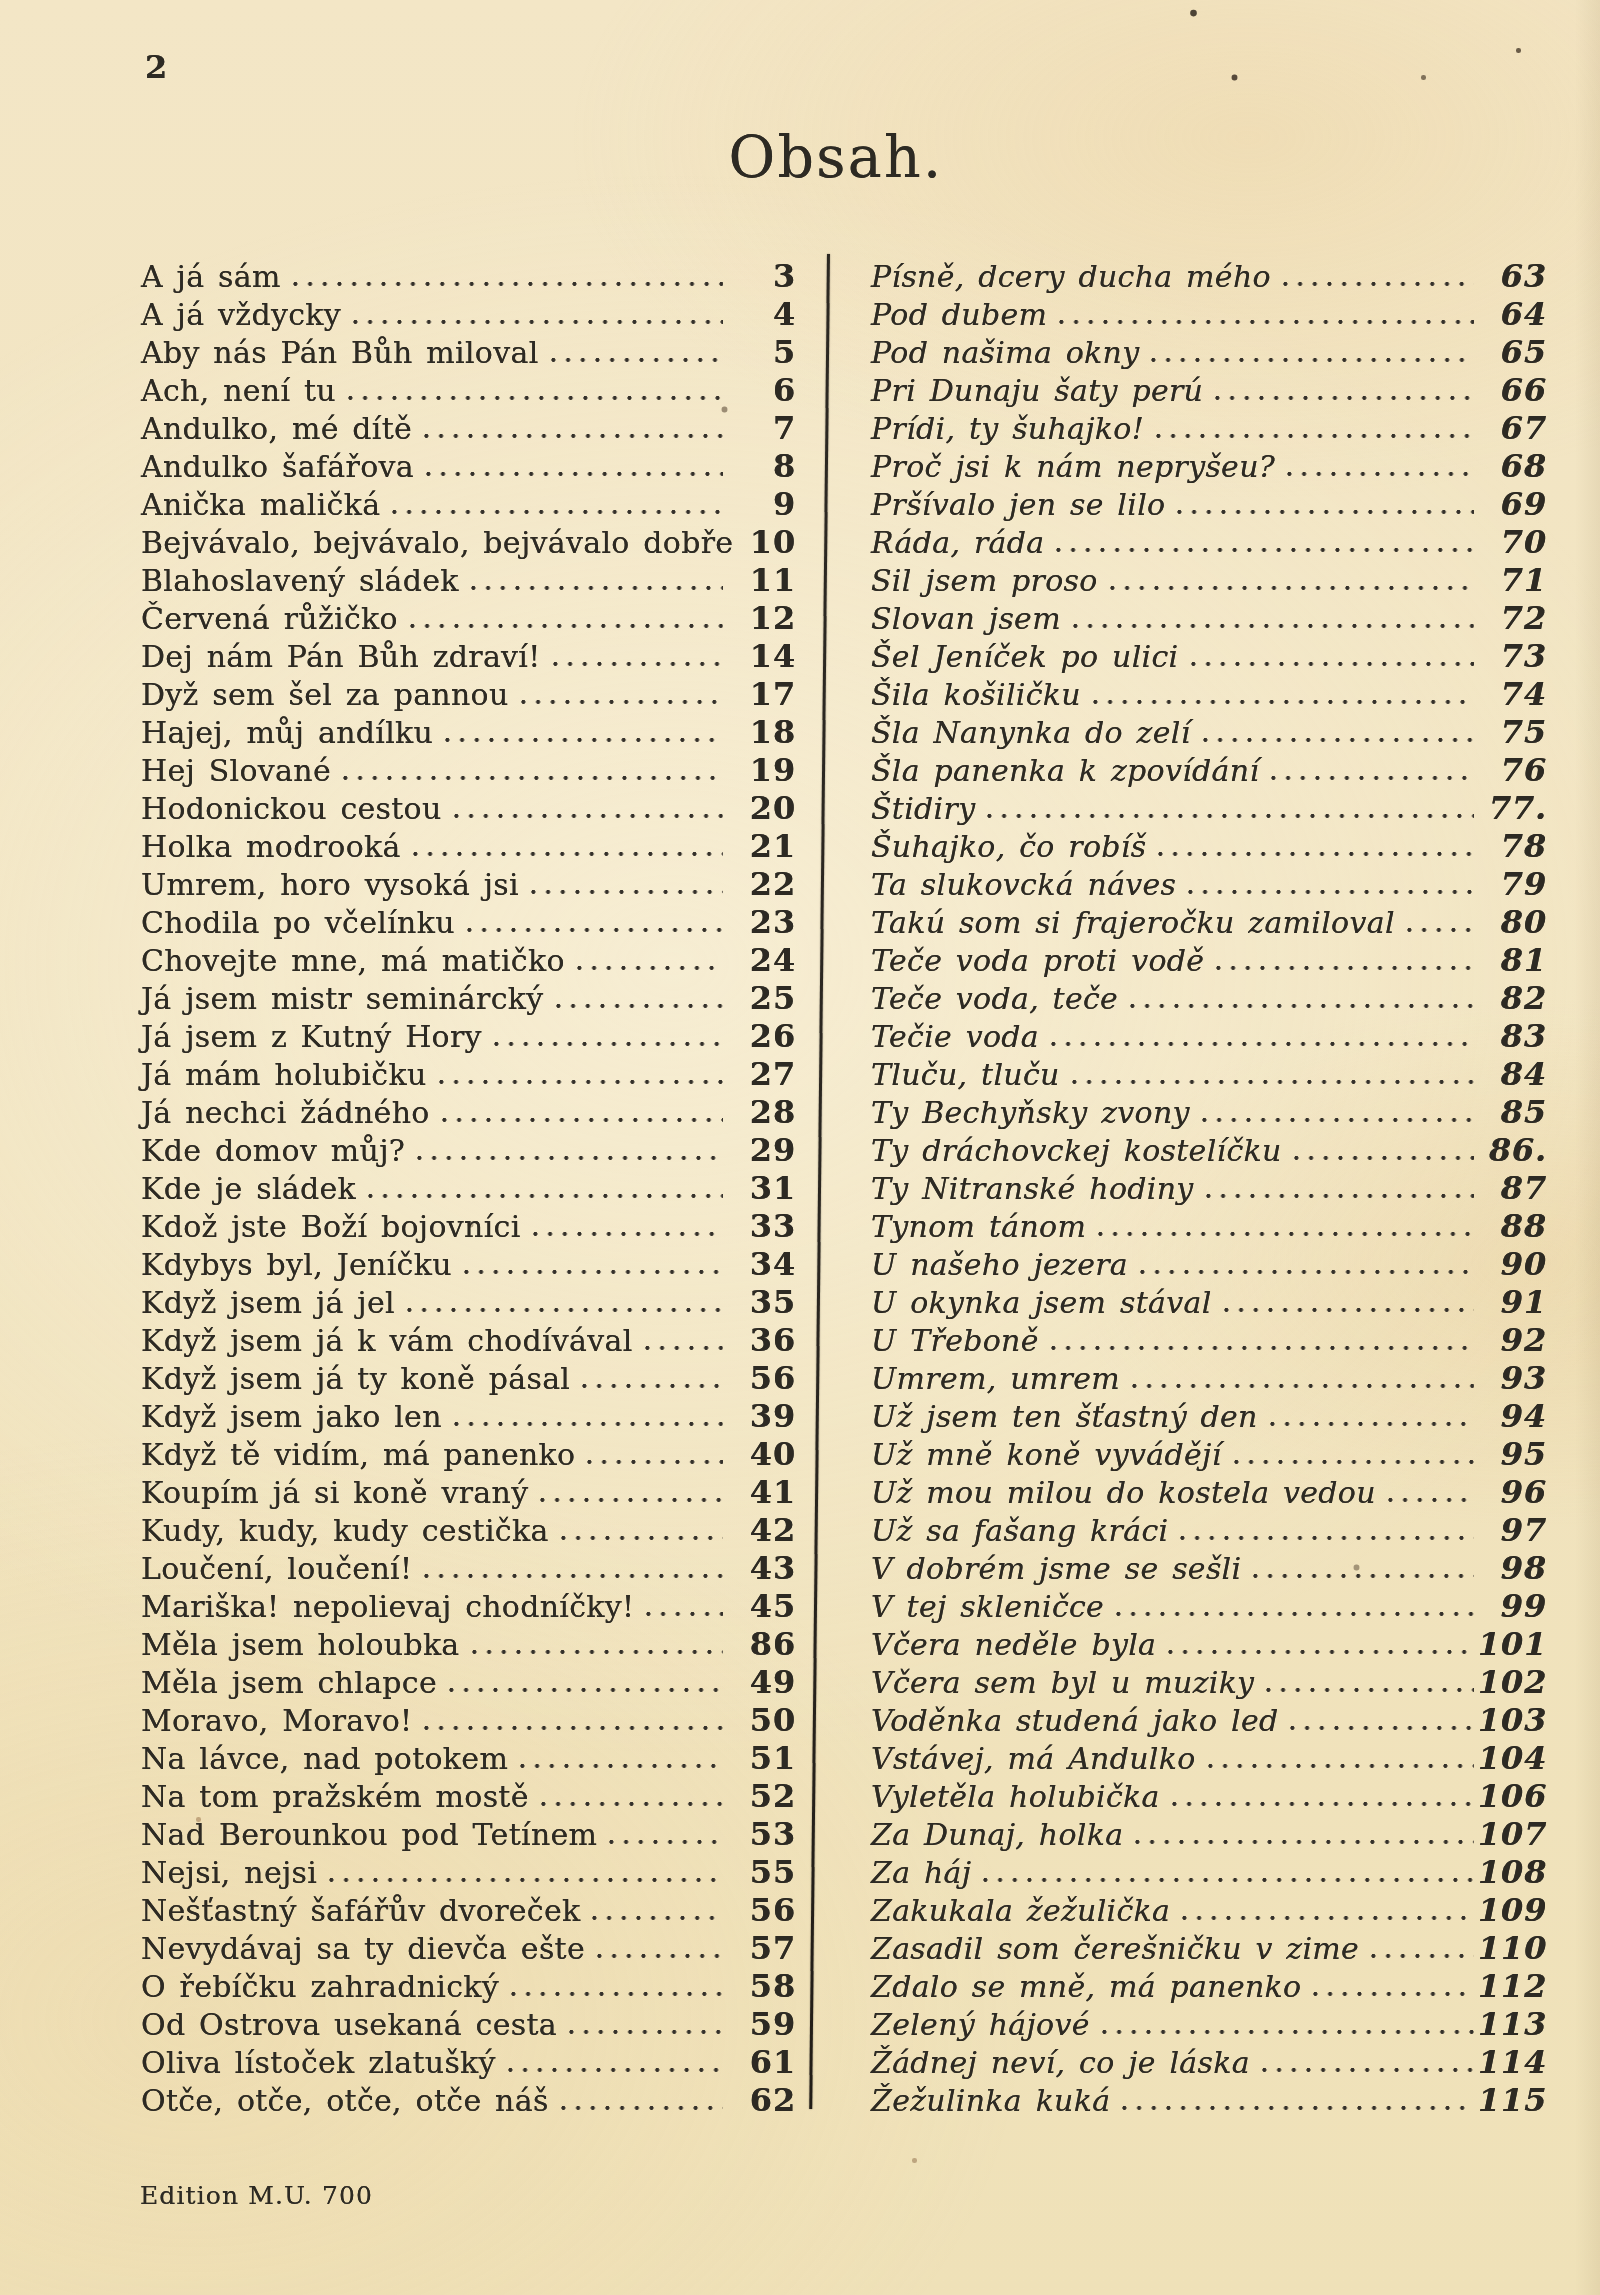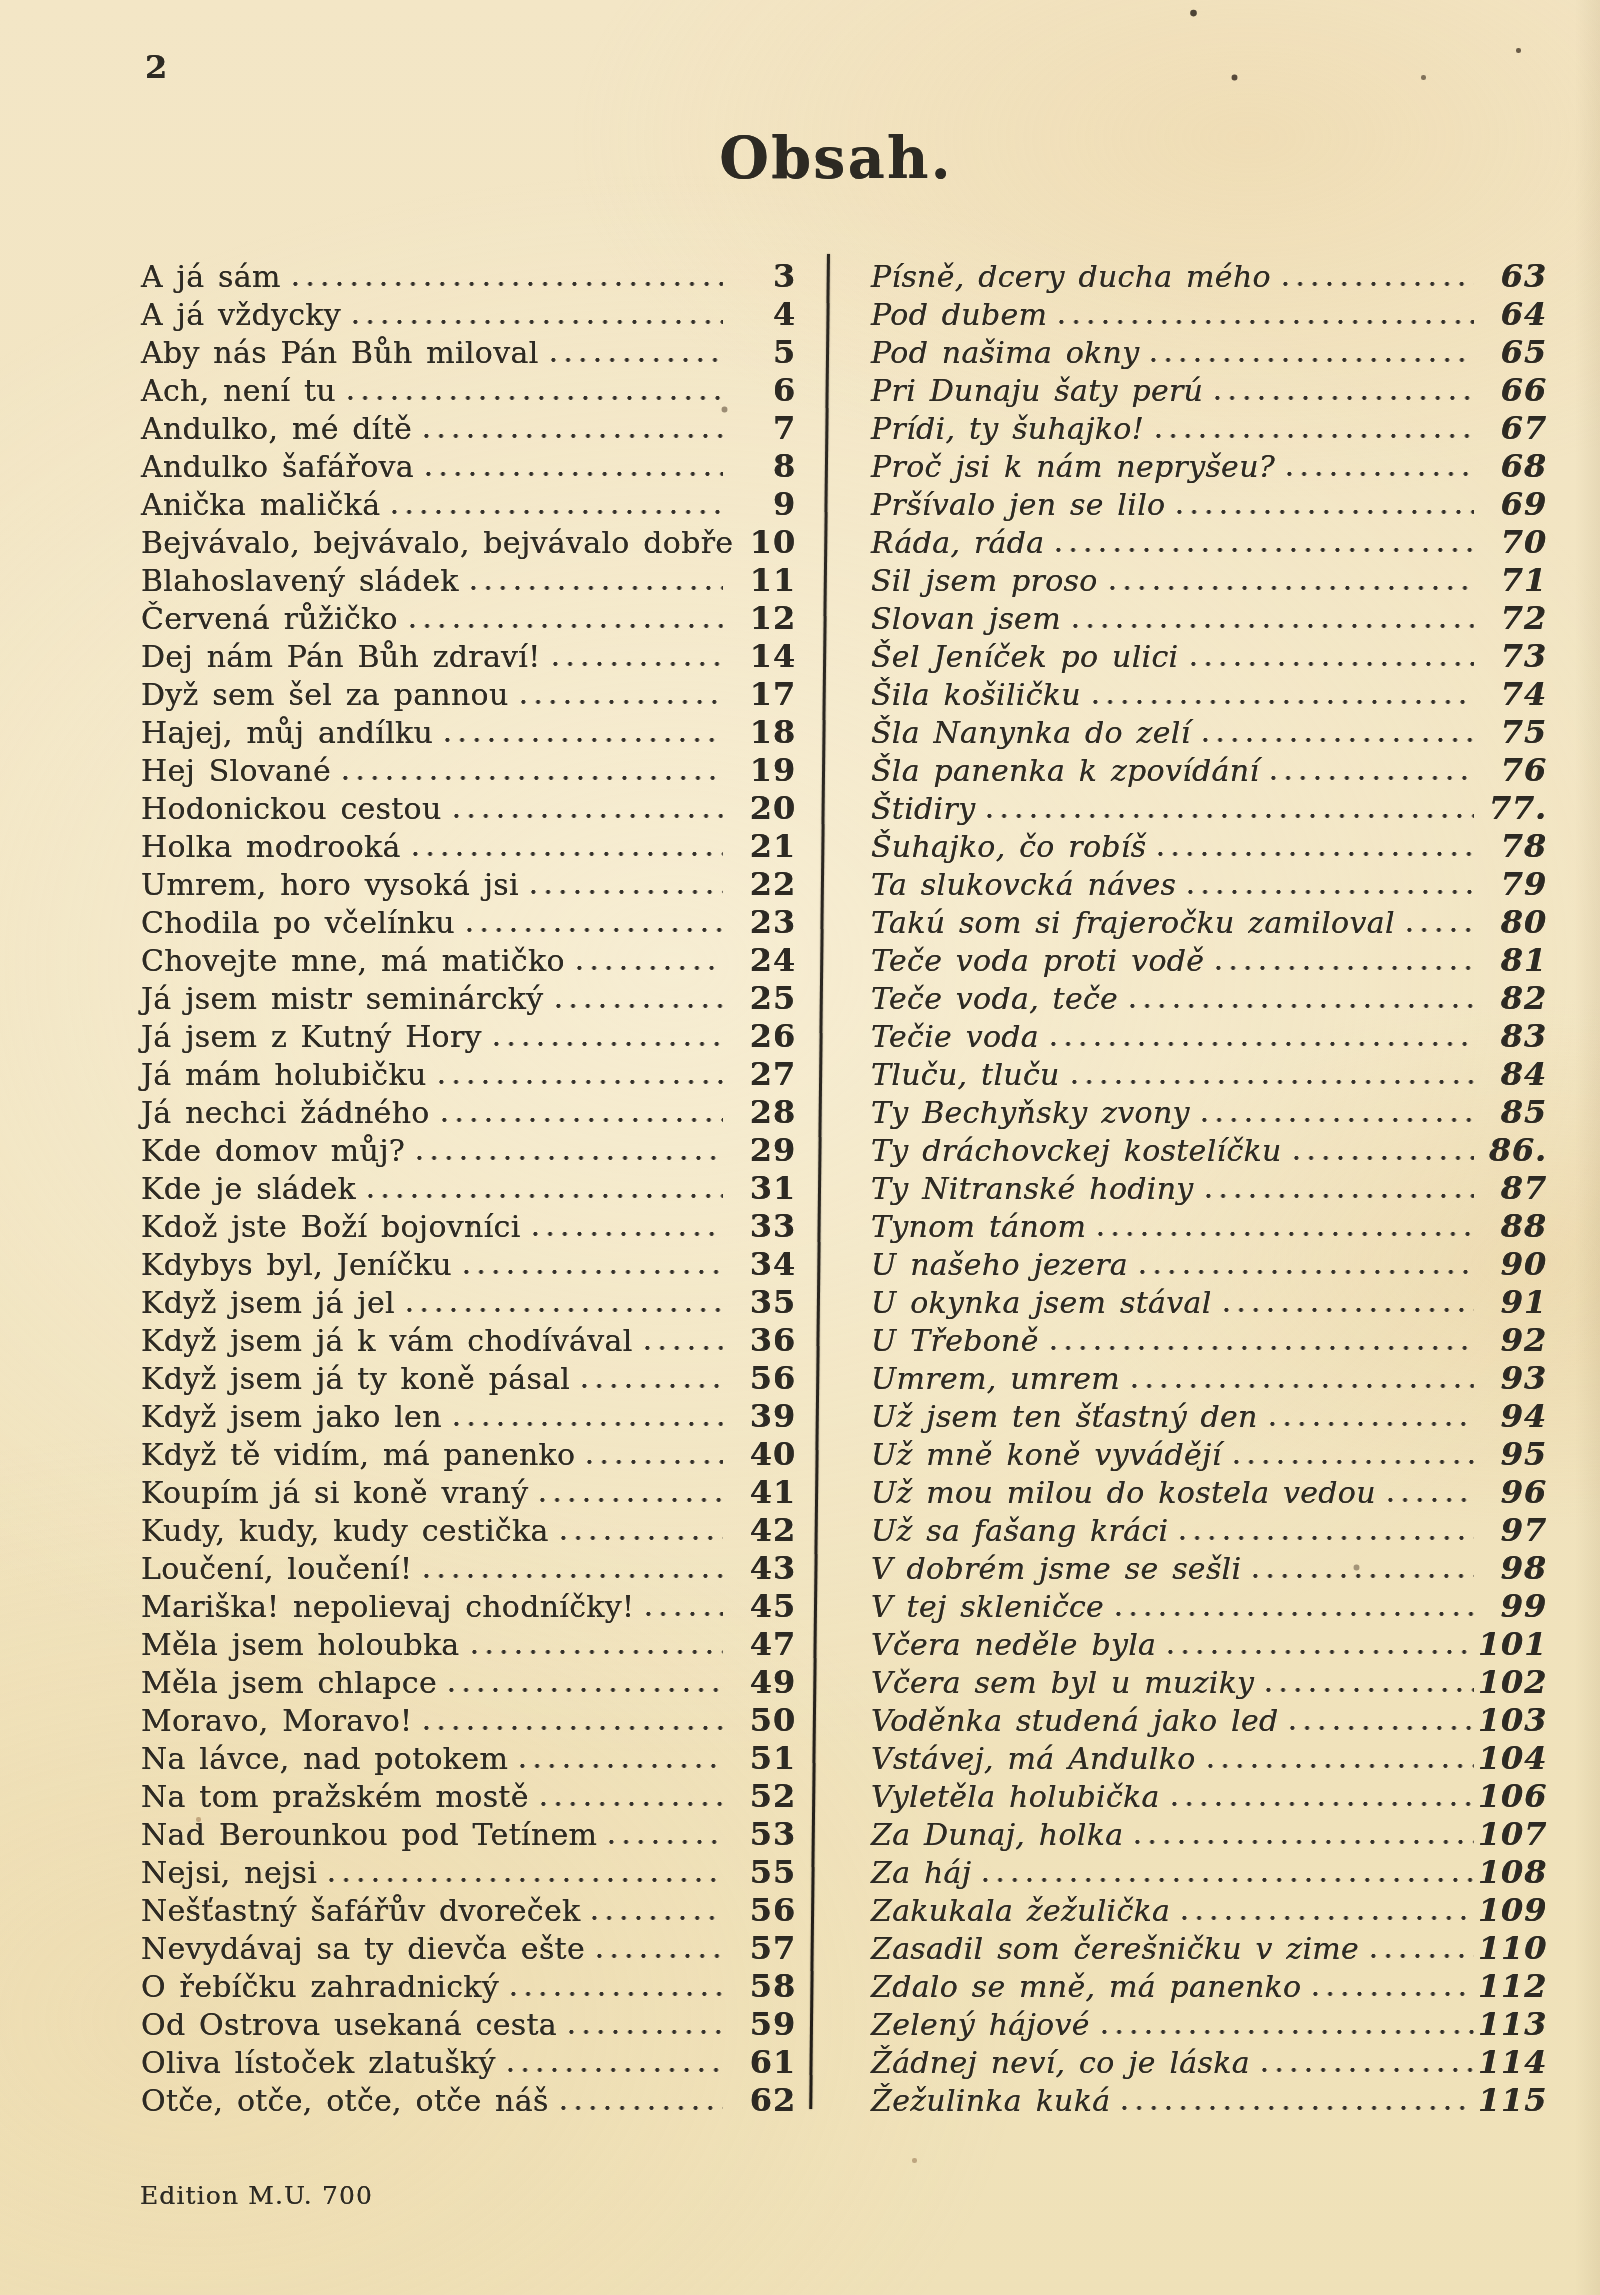--- a/index.html
+++ b/index.html
@@ -16,21 +16,21 @@
       linear-gradient(#f3e6c6,#efe1b8);
   }
   .ink{ text-shadow:0 0 0.5px rgba(45,42,35,0.85); }
 
   .page-number{
     position:absolute;left:145px;top:48px;
     font-size:32px;font-weight:bold;letter-spacing:0.8px;
   }
   .title{
     position:absolute;left:836px;top:124px;transform:translateX(-50%);
-    font-size:57px;font-weight:bold;letter-spacing:2.3px;white-space:nowrap;
+    font-size:57px;font-weight:normal;letter-spacing:2.3px;white-space:nowrap;
   }
   .col{position:absolute;top:257px;}
   #col-left{left:141px;width:655px;}
   #col-right{left:871px;width:676px;font-style:italic;}
 
   .entry{display:flex;align-items:baseline;height:38px;}
   .entry .t{
     font-size:30px;line-height:38px;white-space:nowrap;
     letter-spacing:0.3px;word-spacing:3.8px;
   }
@@ -265,21 +265,21 @@
     <span class="p ink">43</span>
   </div>
     <div class="entry">
     <span class="t ink">Mariška! nepolievaj chodníčky!</span>
     <span class="leader"></span>
     <span class="p ink">45</span>
   </div>
     <div class="entry">
     <span class="t ink">Měla jsem holoubka</span>
     <span class="leader"></span>
-    <span class="p ink">47</span>
+    <span class="p ink">86</span>
   </div>
     <div class="entry">
     <span class="t ink">Měla jsem chlapce</span>
     <span class="leader"></span>
     <span class="p ink">49</span>
   </div>
     <div class="entry">
     <span class="t ink">Moravo, Moravo!</span>
     <span class="leader"></span>
     <span class="p ink">50</span>

